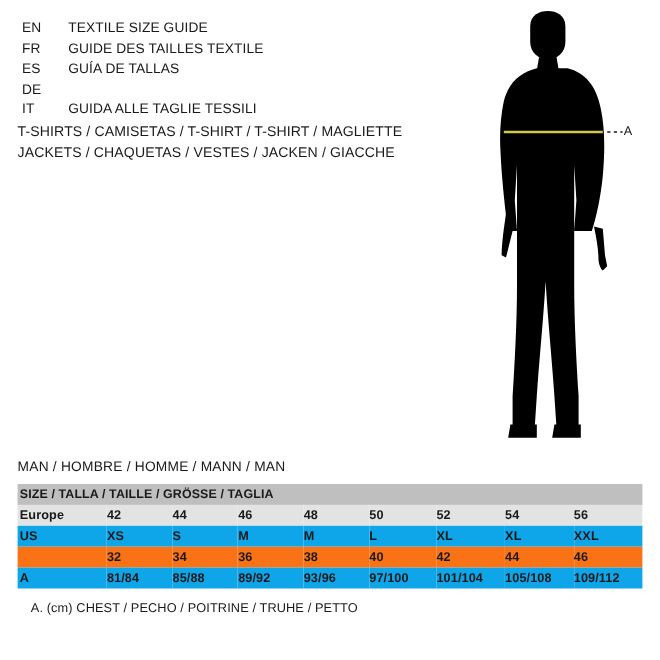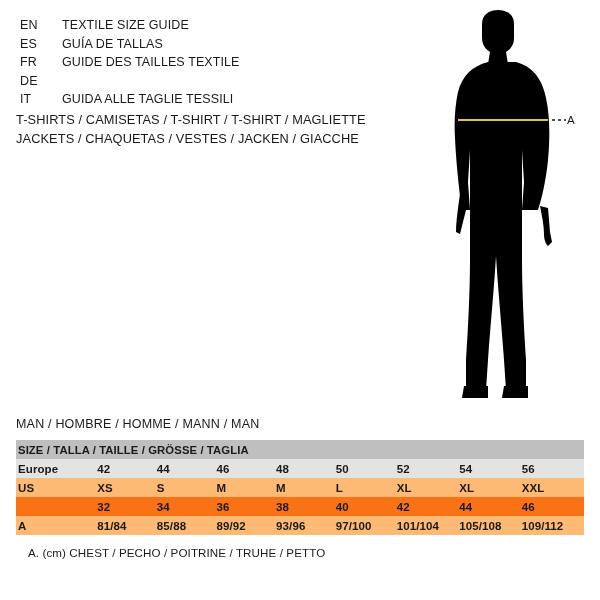--- a/index.html
+++ b/index.html
@@ -98,21 +98,21 @@
     vertical-align: middle;
     font-weight: bold;
     text-align: left;
   }
   .row-head td {
     background: #bfbfbf;
     height: 18px;
     font-size: 11.3px;
   }
   .row-shade td { background: #e3e3e3; }
-  .row-plain td { background: #fdba74; }
+  .row-plain td { background: #0ea5e9; }
   .row-shade2 td { background: #f97316; margin-left: 40px; }
   .c-label { width: 92px; padding-left: 2px !important; }
   .c-val { width: 68px; }
 
   
   .footnote {
     position: absolute;
     left: 28px;
     top: 546px;
     font-size: 11.6px;
@@ -121,26 +121,26 @@
 </style>
 </head>
 <body>
 
 <div class="lang-block">
   <div class="lang-row">
     <span class="lang-code">EN</span>
     <span class="lang-text">TEXTILE SIZE GUIDE</span>
   </div>
   <div class="lang-row">
+    <span class="lang-code">FR</span>
+    <span class="lang-text">GUIDE DES TAILLES TEXTILE</span>
+  </div>
+  <div class="lang-row">
     <span class="lang-code">ES</span>
     <span class="lang-text">GUÍA DE TALLAS</span>
-  </div>
-  <div class="lang-row">
-    <span class="lang-code">FR</span>
-    <span class="lang-text">GUIDE DES TAILLES TEXTILE</span>
   </div>
   <div class="lang-row">
     <span class="lang-code">DE</span>
   </div>
   <div class="lang-row">
     <span class="lang-code">IT</span>
     <span class="lang-text">GUIDA ALLE TAGLIE TESSILI</span>
   </div>
 </div>
 

